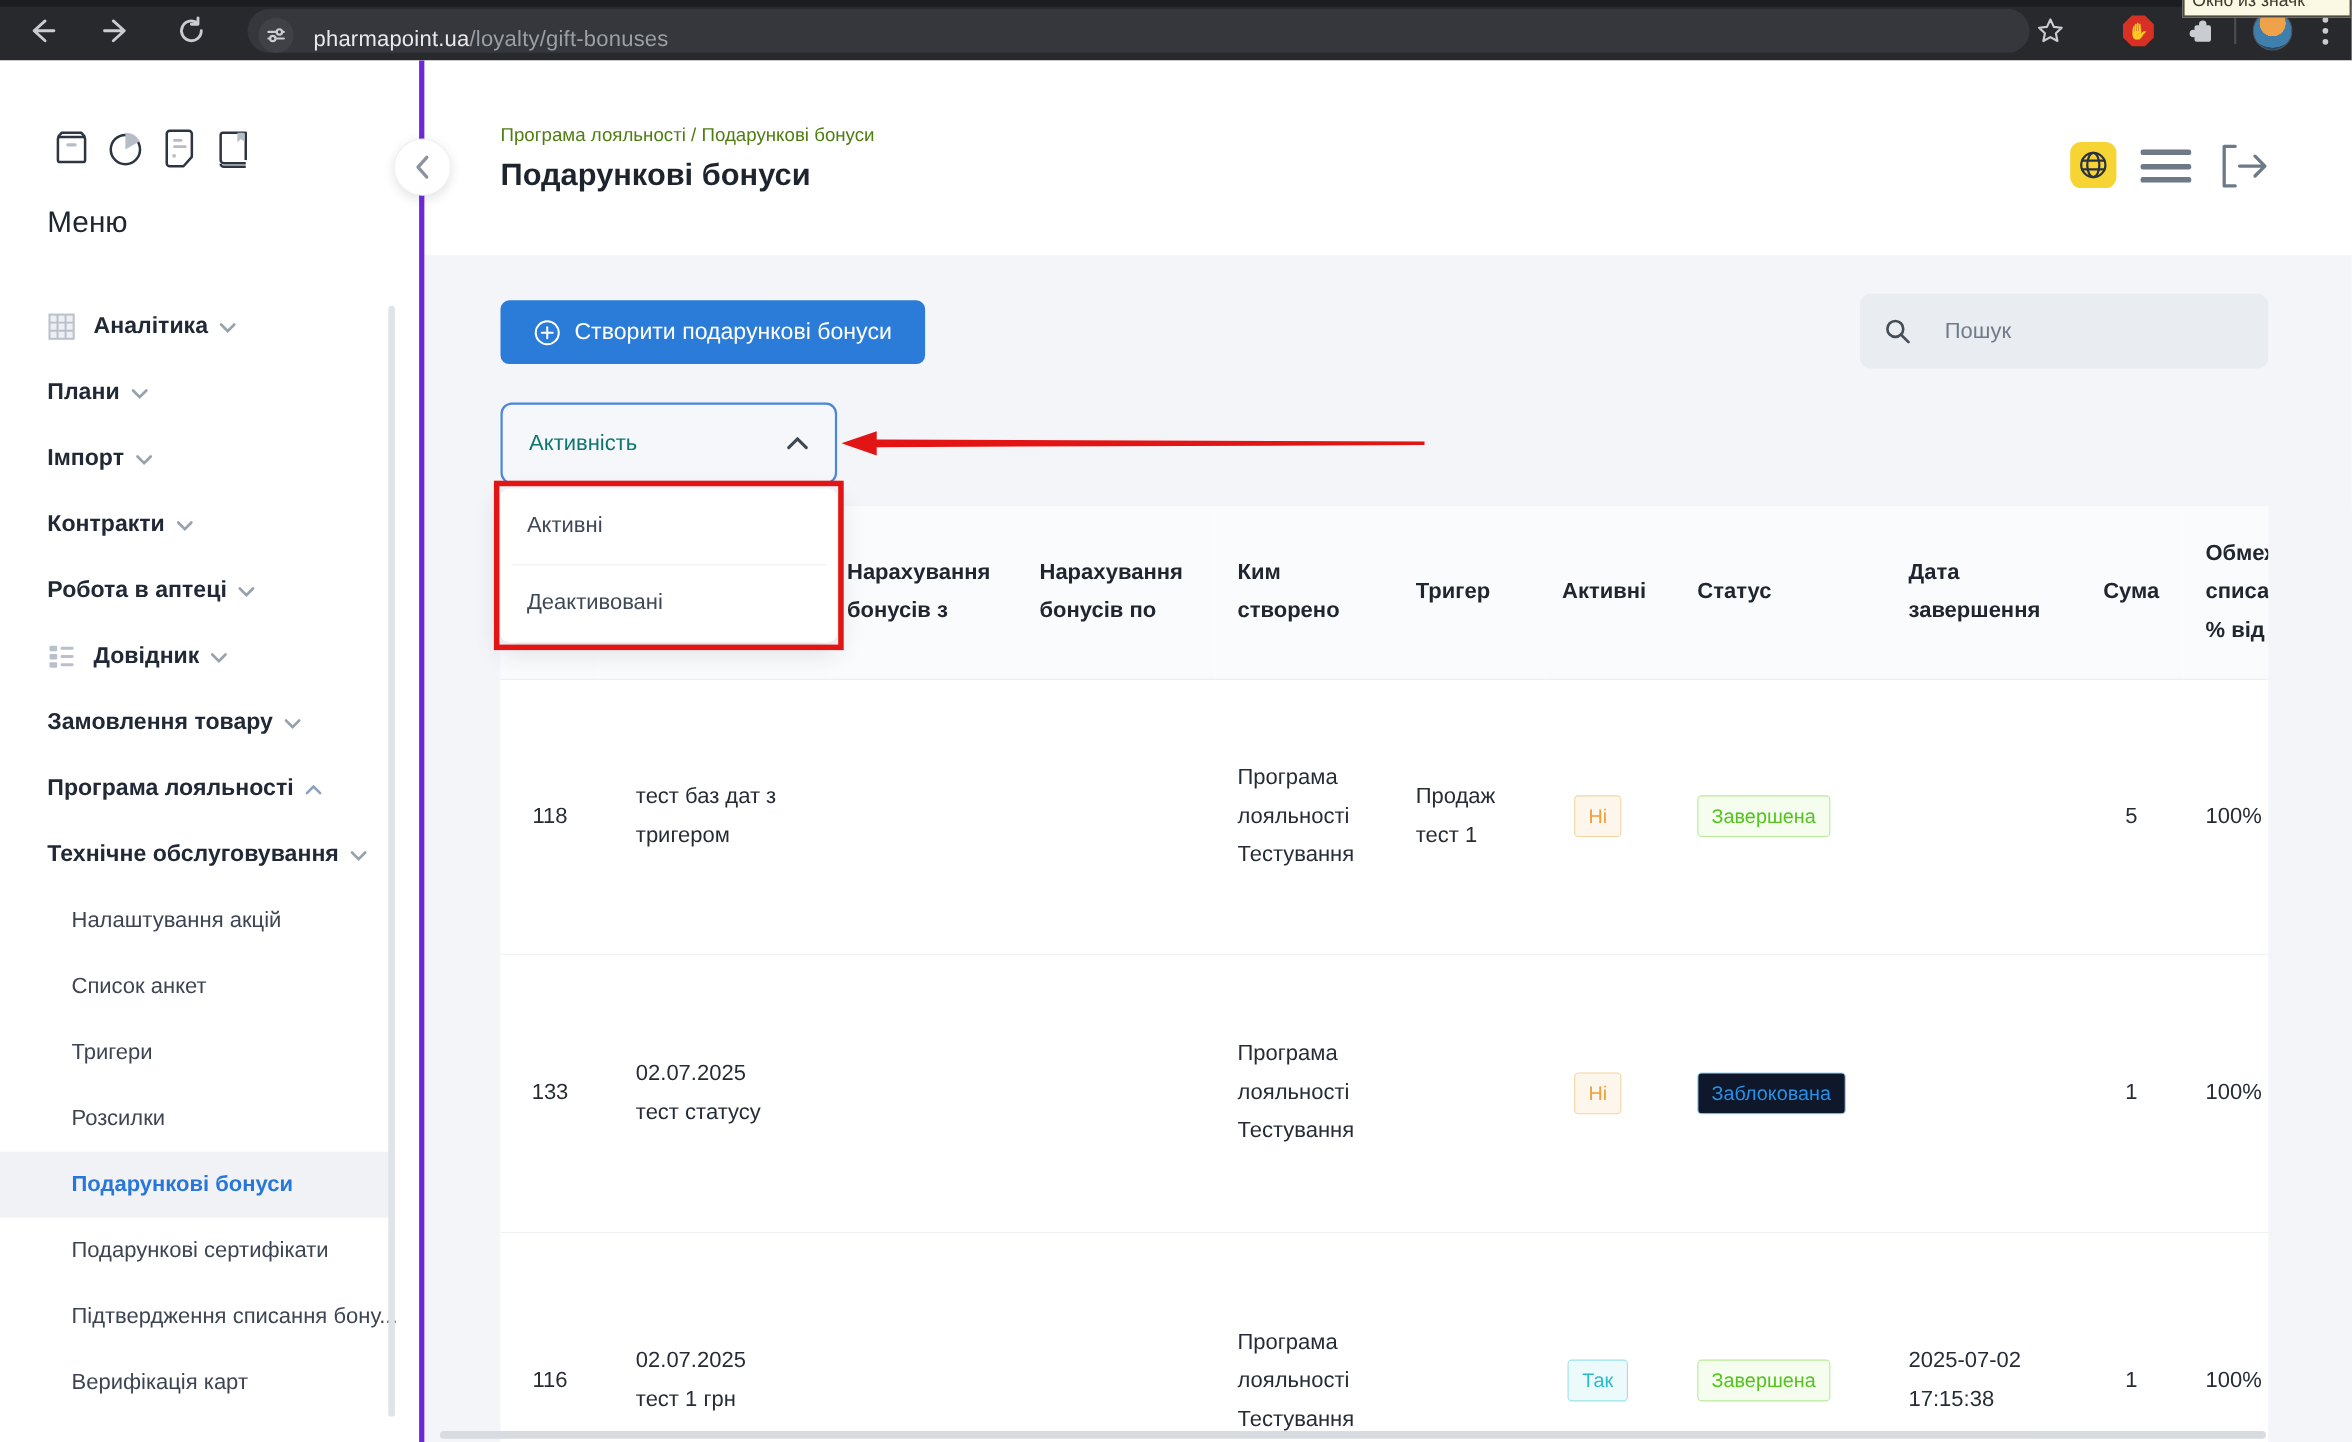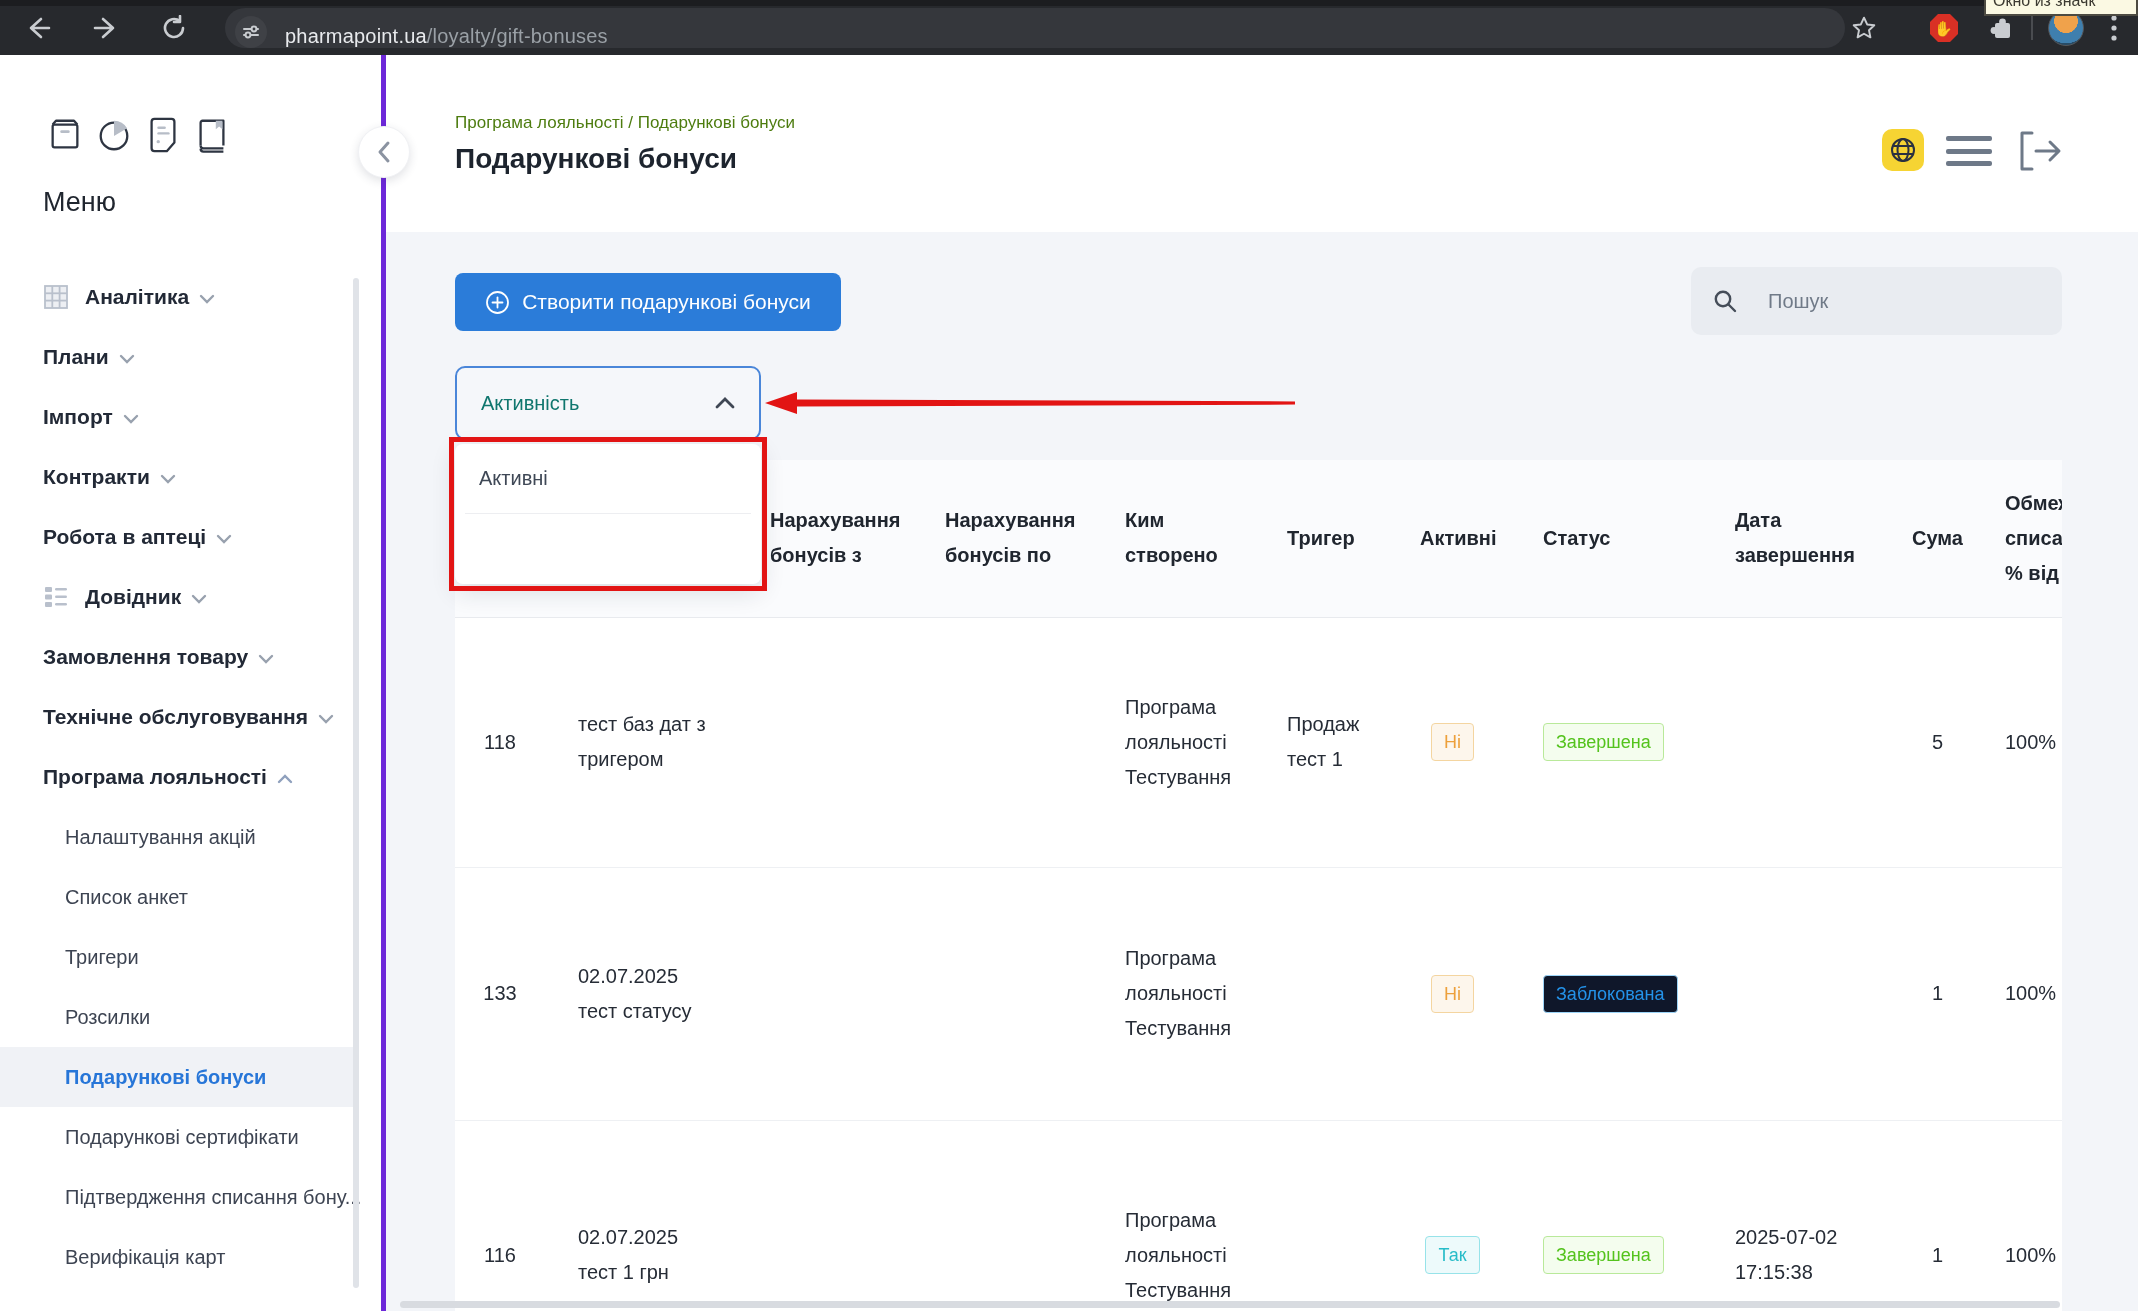--- a/index.html
+++ b/index.html
@@ -263,29 +263,29 @@
             <polyline points="2,2 8,8 14,2" stroke="#98a1ae" stroke-width="2.4" fill="none" stroke-linecap="round"></polyline>
           </svg></span>
     </div>
     <div class="menu-item">
       <span class="lbl">Замовлення товару</span>
       <span class="chev"><svg width="16" height="10">
             <polyline points="2,2 8,8 14,2" stroke="#98a1ae" stroke-width="2.4" fill="none" stroke-linecap="round"></polyline>
           </svg></span>
     </div>
     <div class="menu-item">
+      <span class="lbl">Програма лояльності</span>
+      <span class="chev"><svg width="16" height="10">
+            <polyline points="2,8 8,2 14,8" stroke="#8fa0bd" stroke-width="2.4" fill="none" stroke-linecap="round"></polyline>
+          </svg></span>
+    </div>
+    <div class="menu-item">
       <span class="lbl">Технічне обслуговування</span>
       <span class="chev"><svg width="16" height="10">
             <polyline points="2,2 8,8 14,2" stroke="#98a1ae" stroke-width="2.4" fill="none" stroke-linecap="round"></polyline>
-          </svg></span>
-    </div>
-    <div class="menu-item">
-      <span class="lbl">Програма лояльності</span>
-      <span class="chev"><svg width="16" height="10">
-            <polyline points="2,8 8,2 14,8" stroke="#8fa0bd" stroke-width="2.4" fill="none" stroke-linecap="round"></polyline>
           </svg></span>
     </div>
   </div>
 
   <div class="submenu-list">
     <div class="submenu-item">Налаштування акцій</div>
     <div class="submenu-item">Список анкет</div>
     <div class="submenu-item">Тригери</div>
     <div class="submenu-item">Розсилки</div>
     <div class="submenu-item active">Подарункові бонуси</div>
@@ -361,20 +361,21 @@
   <span class="lbl">Активність</span>
   <span style="display:flex">
       <svg width="20" height="12">
         <polyline points="2,10 10,2 18,10" stroke="#3f4754" stroke-width="2.8" fill="none" stroke-linecap="round"></polyline>
       </svg>
     </span>
 </div>
 <div class="filter-panel">
   <div class="filter-opt">Активні</div>
   <div class="filter-divider"></div>
+  <div class="filter-opt">Деактивовані</div>
 </div>
 
 <div class="anno-rect"></div>
 <div class="anno-arrow">
   <svg width="532" height="28" viewBox="0 0 532 28">
       <polygon points="0,14 32,3 32,10.5 530,12.4 530,15.6 32,17.5 32,25" fill="#e21414"></polygon>
     </svg>
 </div>
 
 <div class="table-card">

